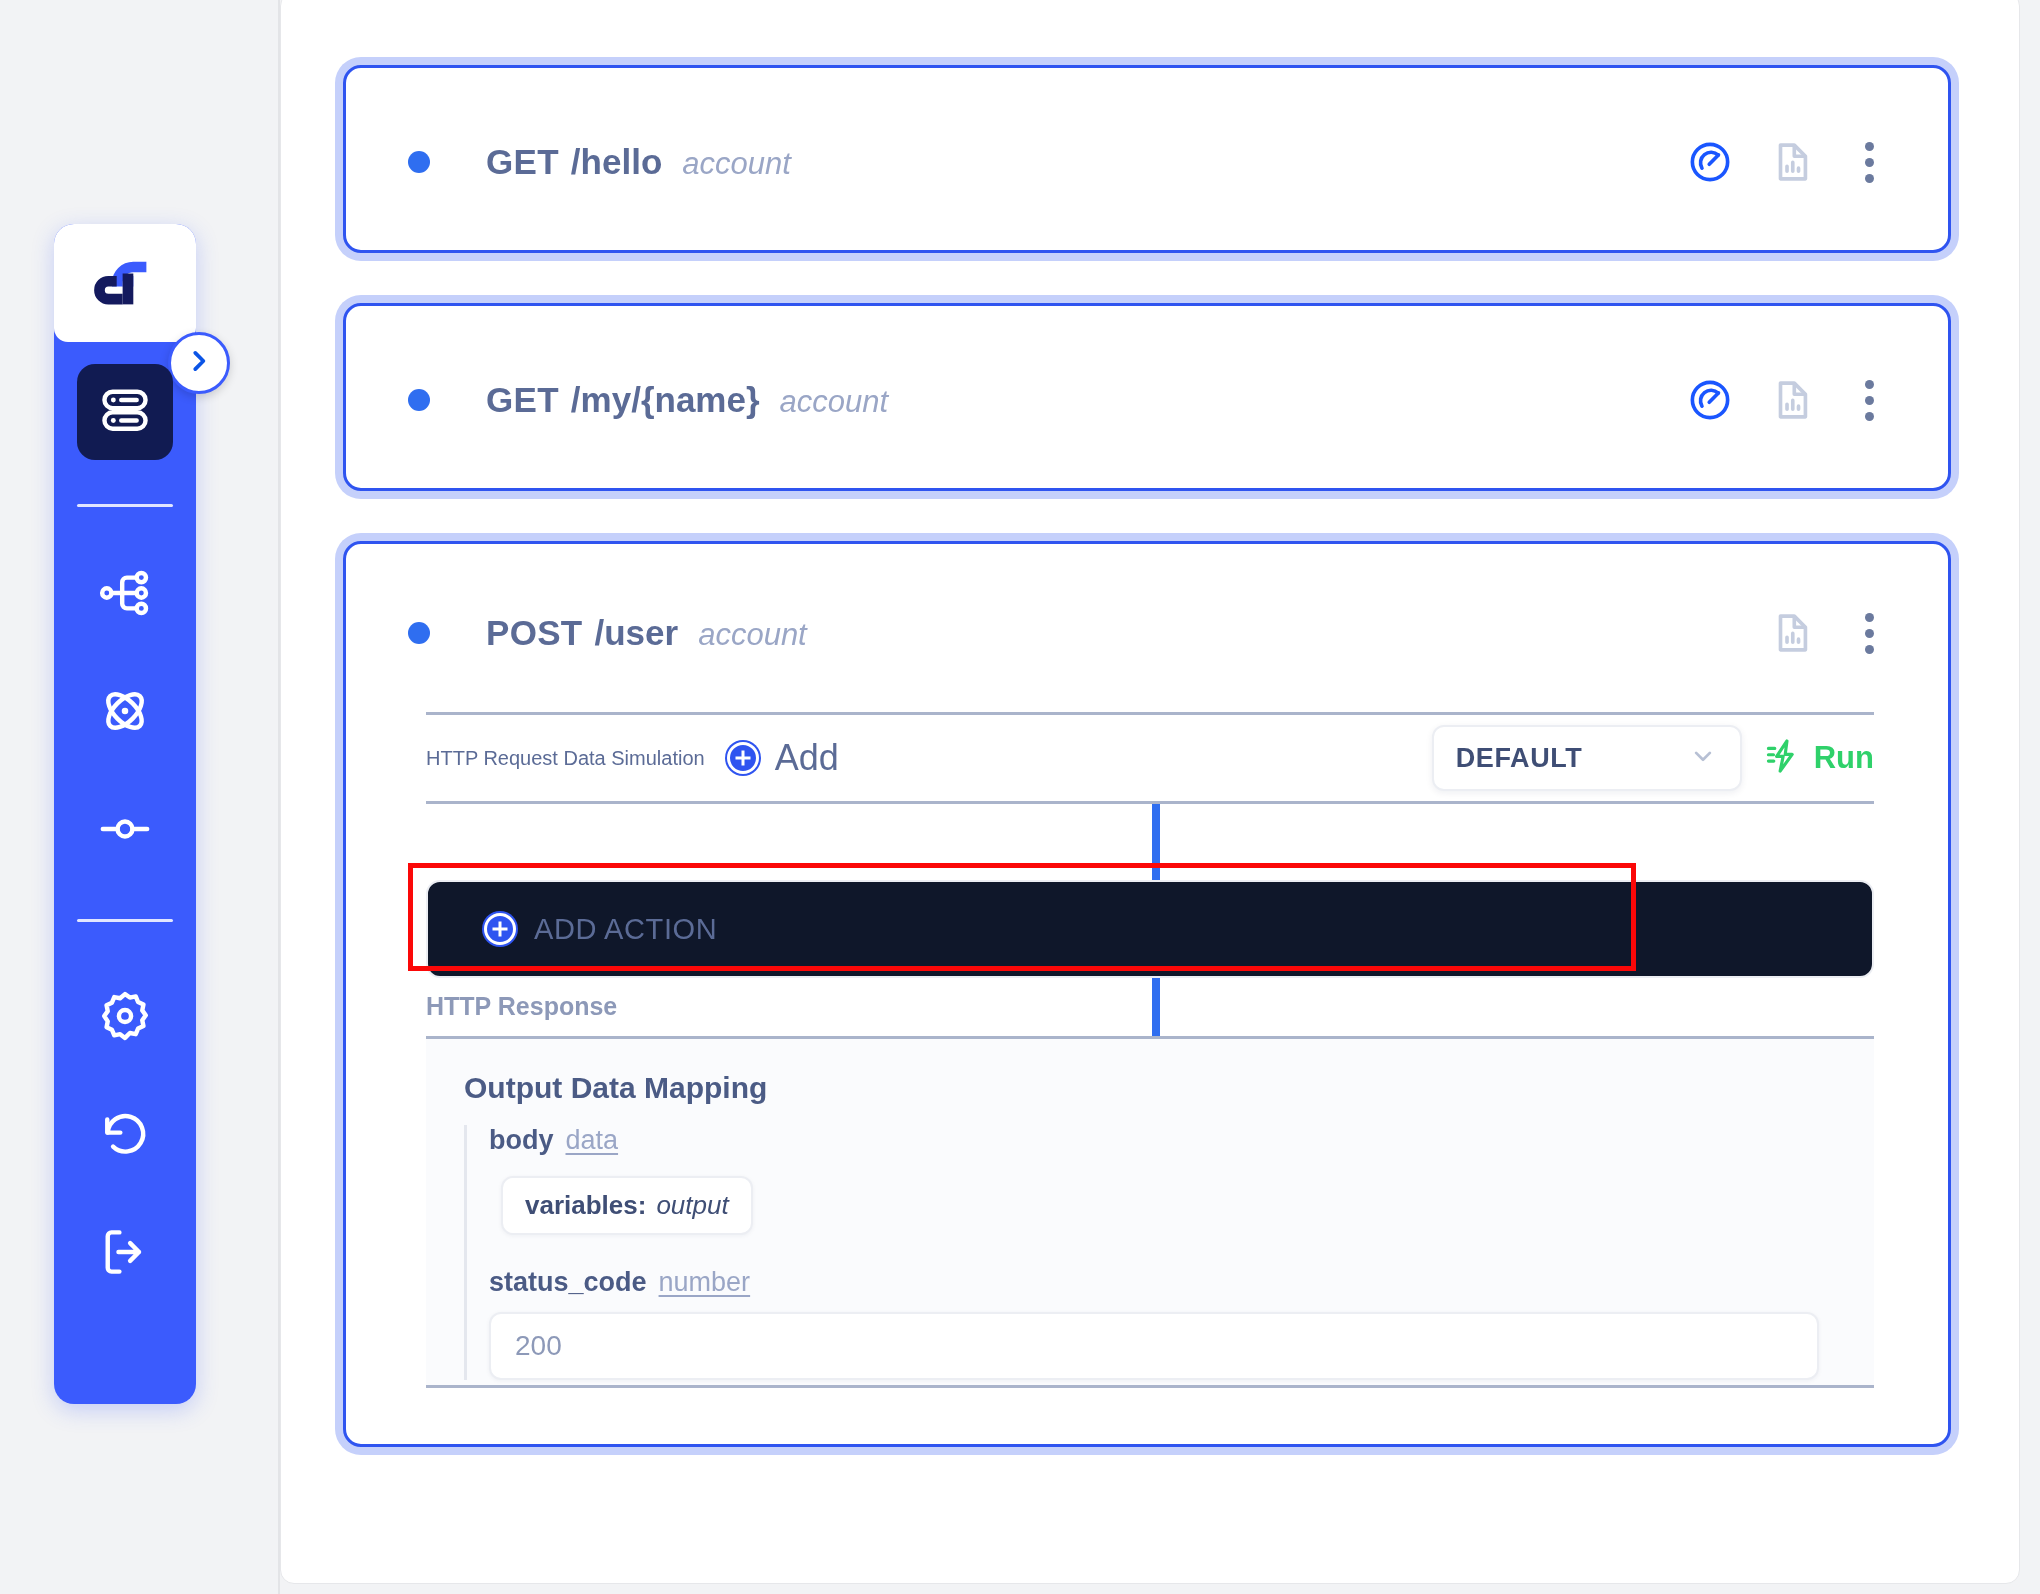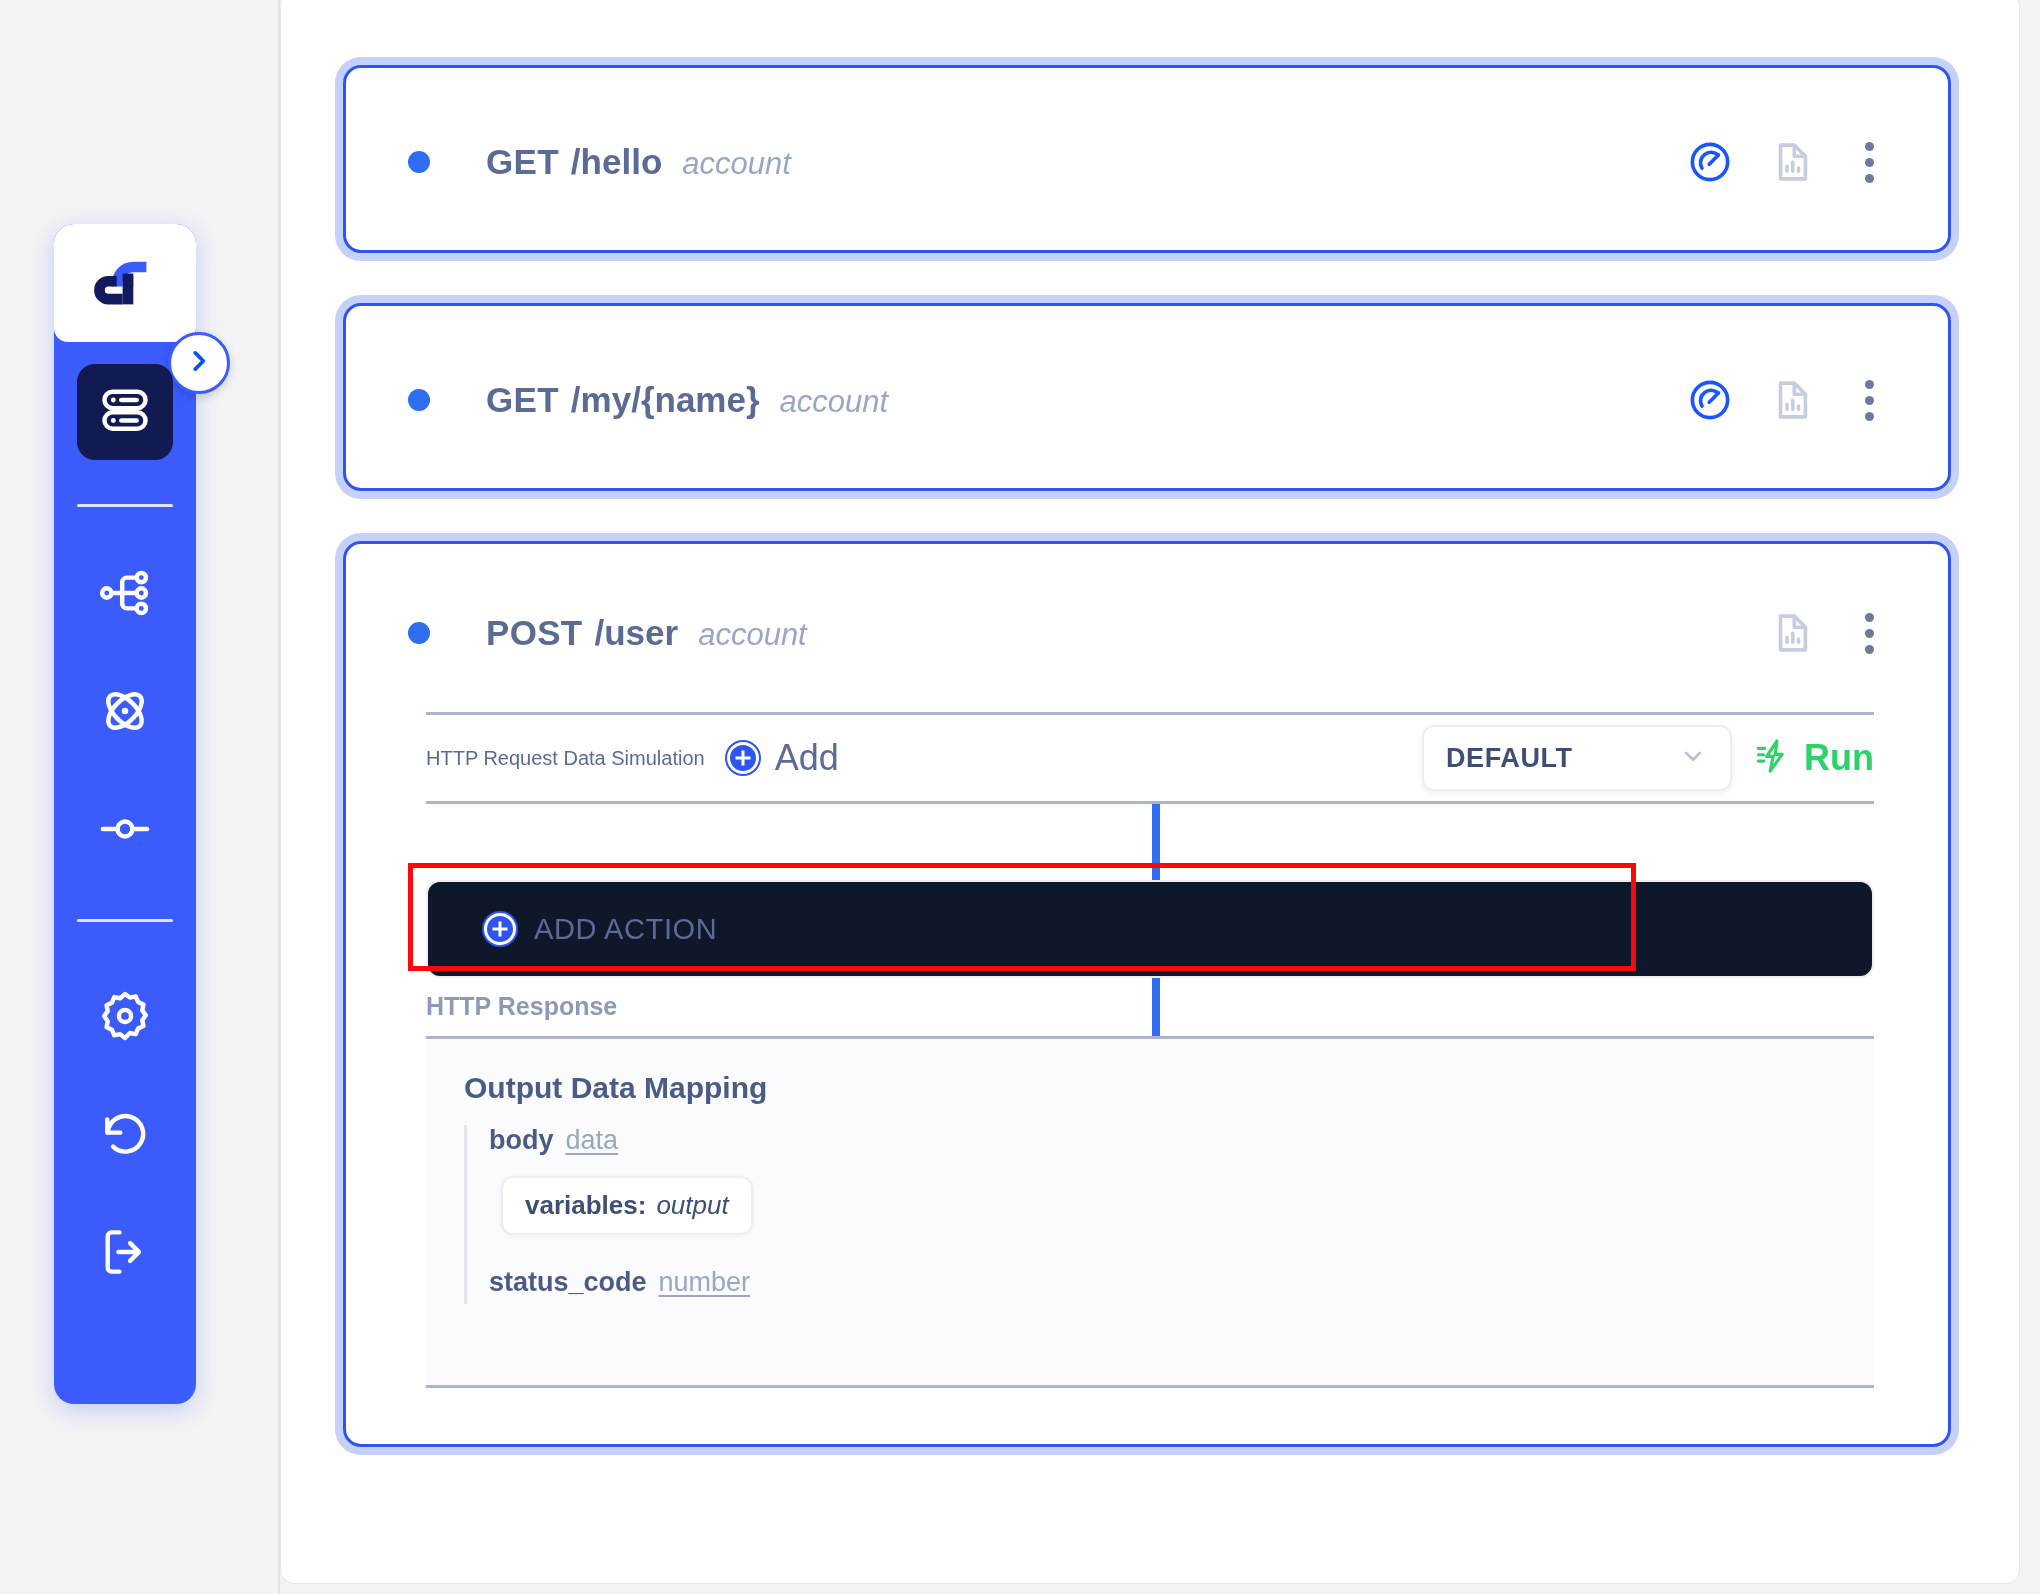--- a/index.html
+++ b/index.html
@@ -143,21 +143,21 @@
   .select {
     width: 310px; height: 66px; background: #ffffff;
     border: 2px solid #eceef3; border-radius: 12px;
     box-shadow: 0 2px 7px rgba(20,30,70,.07);
     display: flex; align-items: center; padding: 0 22px;
     cursor: pointer;
   }
   .select-val { font-size: 27px; color: #3f4e75; font-weight: 600; letter-spacing: .6px; }
   .chev-d { margin-left: auto; }
   .run-btn { display: flex; align-items: center; gap: 12px; cursor: pointer; }
-  .run-text { font-size: 36px; font-weight: 700; color: #2fd16a; }
+  .run-text { font-size: 31px; font-weight: 700; color: #2fd16a; }
 
   
   .conn {
     position: absolute; width: 8px; background: #2f6ef0; left: 1148px;
   }
   #conn1 { top: 812px; height: 72px; }
   #conn2 { top: 962px; height: 70px; }
 
   
   .highlight-box {
@@ -362,20 +362,23 @@
             <span class="var-k">variables:</span>
             <span class="var-v">output</span>
           </div>
 
 
           <div class="field-row" style="margin-top:18px">
             <span class="f-key">status_code</span>
             <span class="f-type">number</span>
           </div>
 
+          <div class="num-input">
+            <span class="num-val">200</span>
+          </div>
         </div>
       </div>
 
       <div class="conn" id="conn1" style="top:260px;left:806px;height:76px"></div>
       <div class="conn" id="conn2" style="top:434px;left:806px;height:58px"></div>
     </div>
 
   </div>
 
   <div class="highlight-box"></div>

